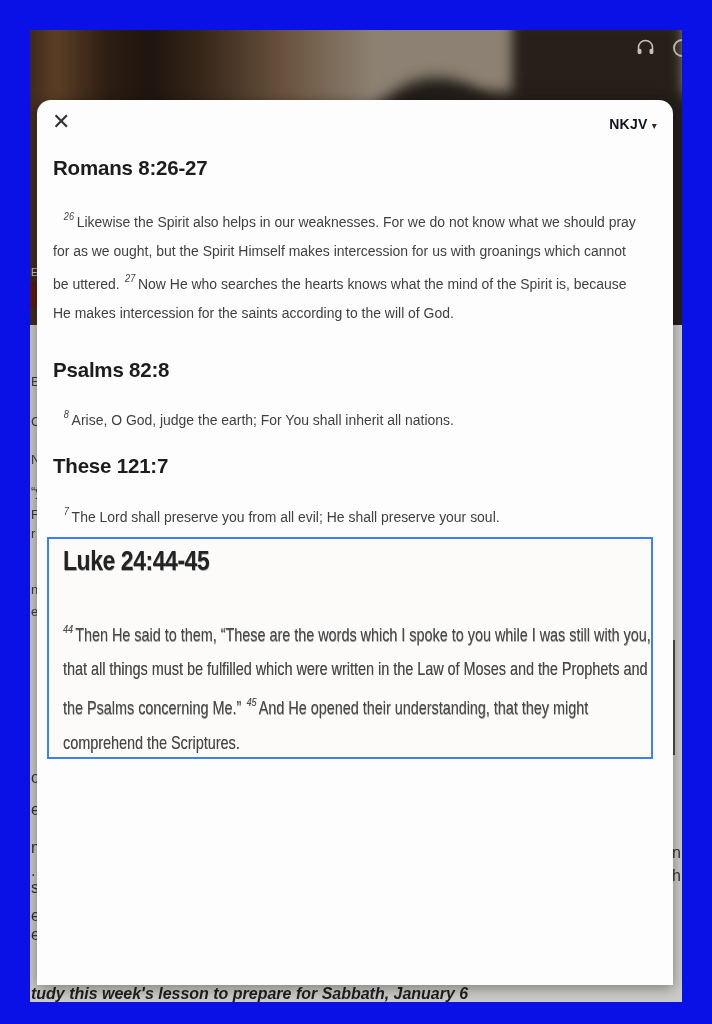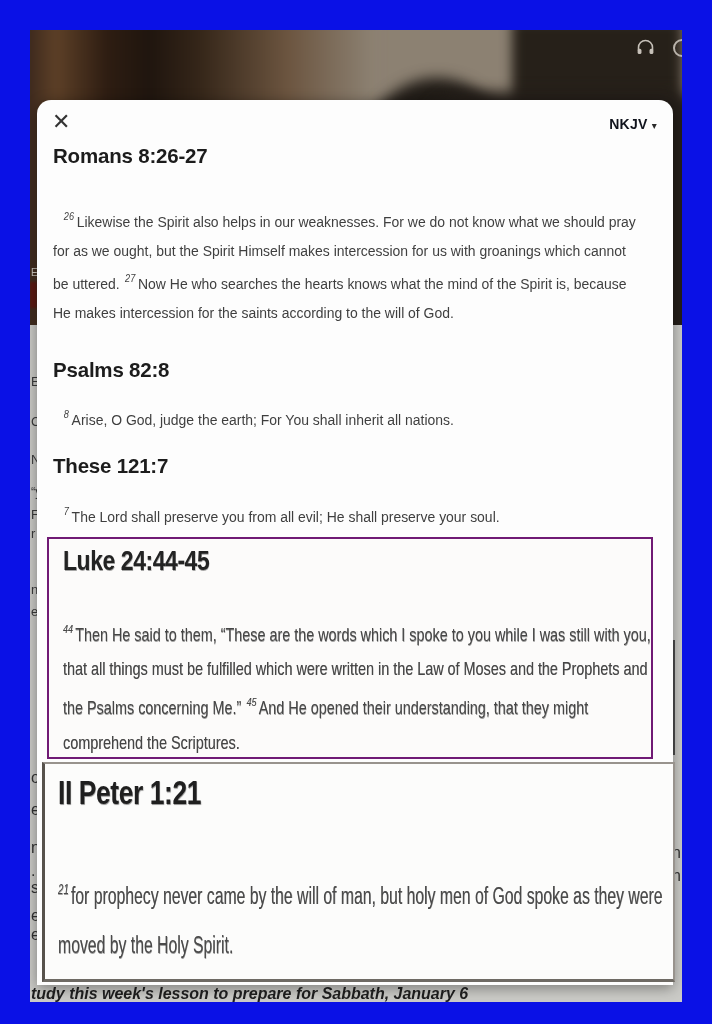--- a/index.html
+++ b/index.html
@@ -37,26 +37,26 @@
   .close-btn { position:absolute; left:15px; top:9px; font-size:22px; font-weight:400; color:#333; line-height:26px; cursor:default; }
   .version-btn { position:absolute; right:16px; top:16px; font-size:14px; font-weight:700; color:#10131c; letter-spacing:.3px; }
   .version-btn .caret { font-size:10px; color:#2a2a2a; margin-left:4px; }
 
   .ref-h { position:absolute; left:16px; font-size:20.5px; font-weight:700; color:#1c1c1c; letter-spacing:-.2px; }
   .vt { position:absolute; left:16px; right:28px; font-size:15.5px; line-height:29px; color:#3f3f3f;
     transform:scaleX(.9); transform-origin:left top; width:657px; }
   .vt sup { font-size:66%; font-style:italic; position:relative; top:-1px; vertical-align:super; margin:0 3px 0 6px; }
   .vt sup:first-child { margin-left:12px; }
 
-  .h-romans { top:44px; } .p-romans { top:103px; }
+  .h-romans { top:56px; } .p-romans { top:103px; }
   .h-ps82 { top:258px;text-align:center; } .p-ps82 { top:301px; }
   .h-ps121 { top:354px; } .p-ps121 { top:398px; }
 
   
-  .luke-box { position:absolute; left:17px; top:507px; width:606px; height:222px; background:#fcfbfa; border:2px solid #701a75; }
+  .luke-box { position:absolute; left:17px; top:507px; width:606px; height:222px; background:#fcfbfa; border:2px solid #3b82f6; }
   .luke-title { position:absolute; left:14px; top:7px; font-size:27px; font-weight:700; color:#232323; letter-spacing:-.5px;
     transform:scaleX(.85); transform-origin:left top; white-space:nowrap; text-shadow:.5px .5px .7px rgba(60,60,60,.45); }
   .luke-body { position:absolute; left:14px; top:74px; font-size:19px; line-height:34px; color:#464646;
     width:132%; transform:scaleX(.757); transform-origin:left top; text-shadow:.4px .4px .7px rgba(70,70,70,.5); }
   .luke-body sup, .peter-body sup { font-size:62%; font-style:italic; vertical-align:super; position:relative; top:-1px; margin:0 3px 0 7px; }
   .luke-body sup:first-child, .peter-body sup:first-child { margin-left:0; }
 
   
   .peter-box { position:absolute; left:12px; top:732px; width:633px; height:220px; background:#fcfcfb;
     border:2px solid #98938d; border-left:3px solid #57524c; border-bottom:3px solid #6e6a64; }
@@ -122,18 +122,14 @@
 
     <div class="ref-h h-ps121">These 121:7</div>
     <p class="vt p-ps121"><sup>7</sup><span>The Lord shall preserve you from all evil; He shall preserve your soul.</span></p>
   </div>
 
   <div class="luke-box">
     <div class="luke-title">Luke 24:44-45</div>
     <p class="luke-body"><sup>44</sup><span>Then He said to them, “These are the words which I spoke to you while I was still with you, that all things must be fulfilled which were written in the Law of Moses and the Prophets and the Psalms concerning Me.”</span><sup>45</sup><span>And He opened their understanding, that they might comprehend the Scriptures.</span></p>
   </div>
 
-  <div class="peter-box">
-    <div class="peter-title">II Peter 1:21</div>
-    <p class="peter-body"><sup>21</sup><span>for prophecy never came by the will of man, but holy men of God spoke as they were moved by the Holy Spirit.</span></p>
-  </div>
 
 </div>
 
 </body></html>

